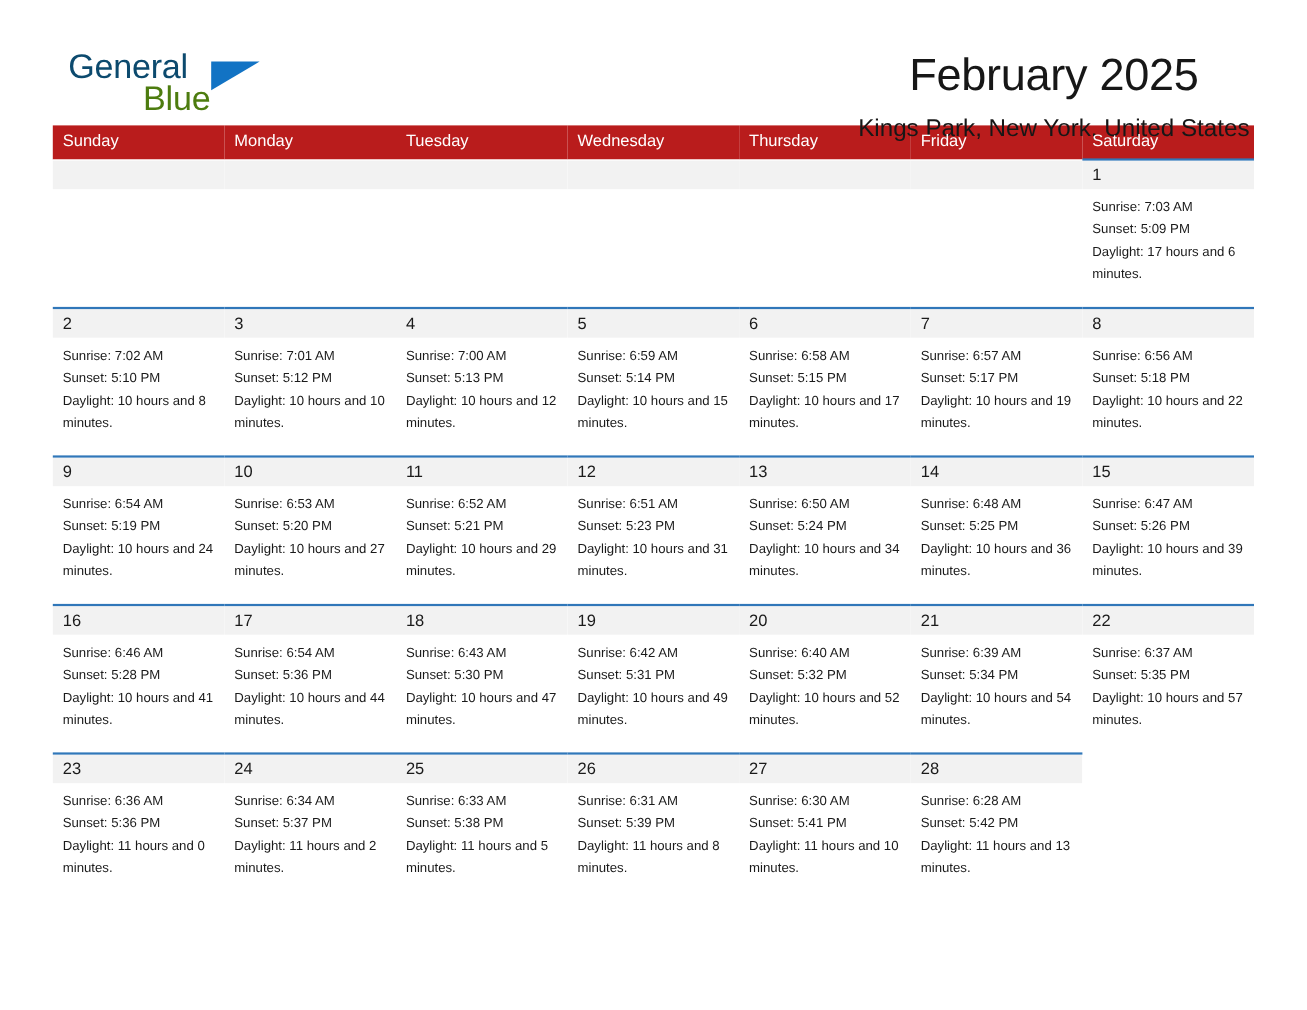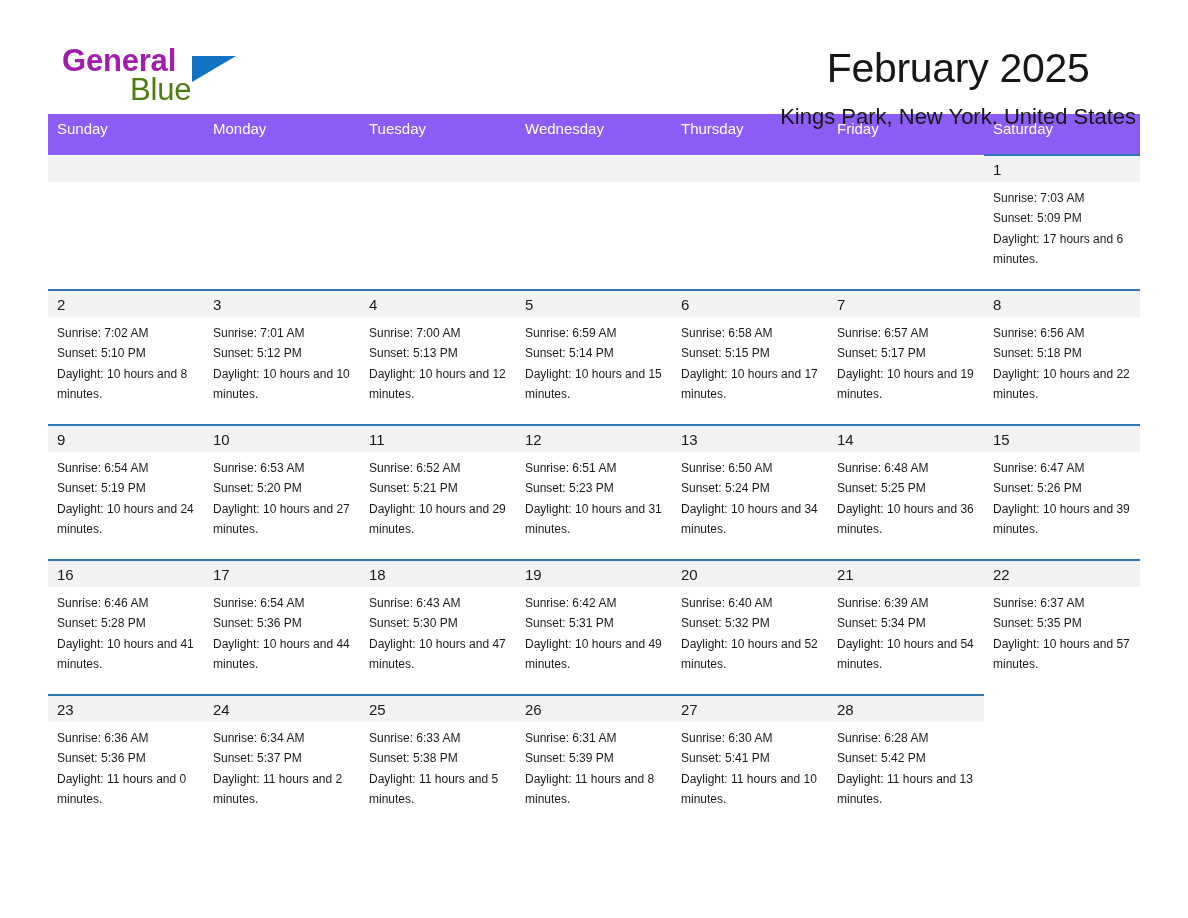--- a/index.html
+++ b/index.html
@@ -35,22 +35,22 @@
     position: relative;
     width: 200px;
     height: 72px;
     padding-left: 14px;
     box-sizing: border-box;
   }
   .logo-general {
     font-size: 31px;
     line-height: 34px;
     letter-spacing: -0.2px;
-    color: #a21caf;
-    font-weight: 700;
+    color: #0c4a6e;
+    font-weight: 400;
   }
   .logo-blue {
     font-size: 31px;
     line-height: 32px;
     letter-spacing: -0.2px;
     color: #4d7c0f;
     font-weight: 400;
     margin-left: 68px;
     display: block;
     margin-top: -4px;
@@ -84,26 +84,26 @@
     margin-top: 10px;
   }
 
   
   .calendar {
     width: 1092px;
     border-collapse: collapse;
     table-layout: fixed;
   }
   .dow-row th {
-    background: #8b5cf6;
+    background: #b91c1c;
     color: #ffffff;
     font-size: 15px;
     font-weight: 400;
     text-align: left;
-    padding: 6px 0 17px 9px;
+    padding: 6px 0 7px 9px;
     height: 27px;
     box-sizing: border-box;
   }
   .week-row {
     height: 135px;
   }
   .cell {
     vertical-align: top;
     padding: 0;
     border-top: 2px solid #3077b9;

